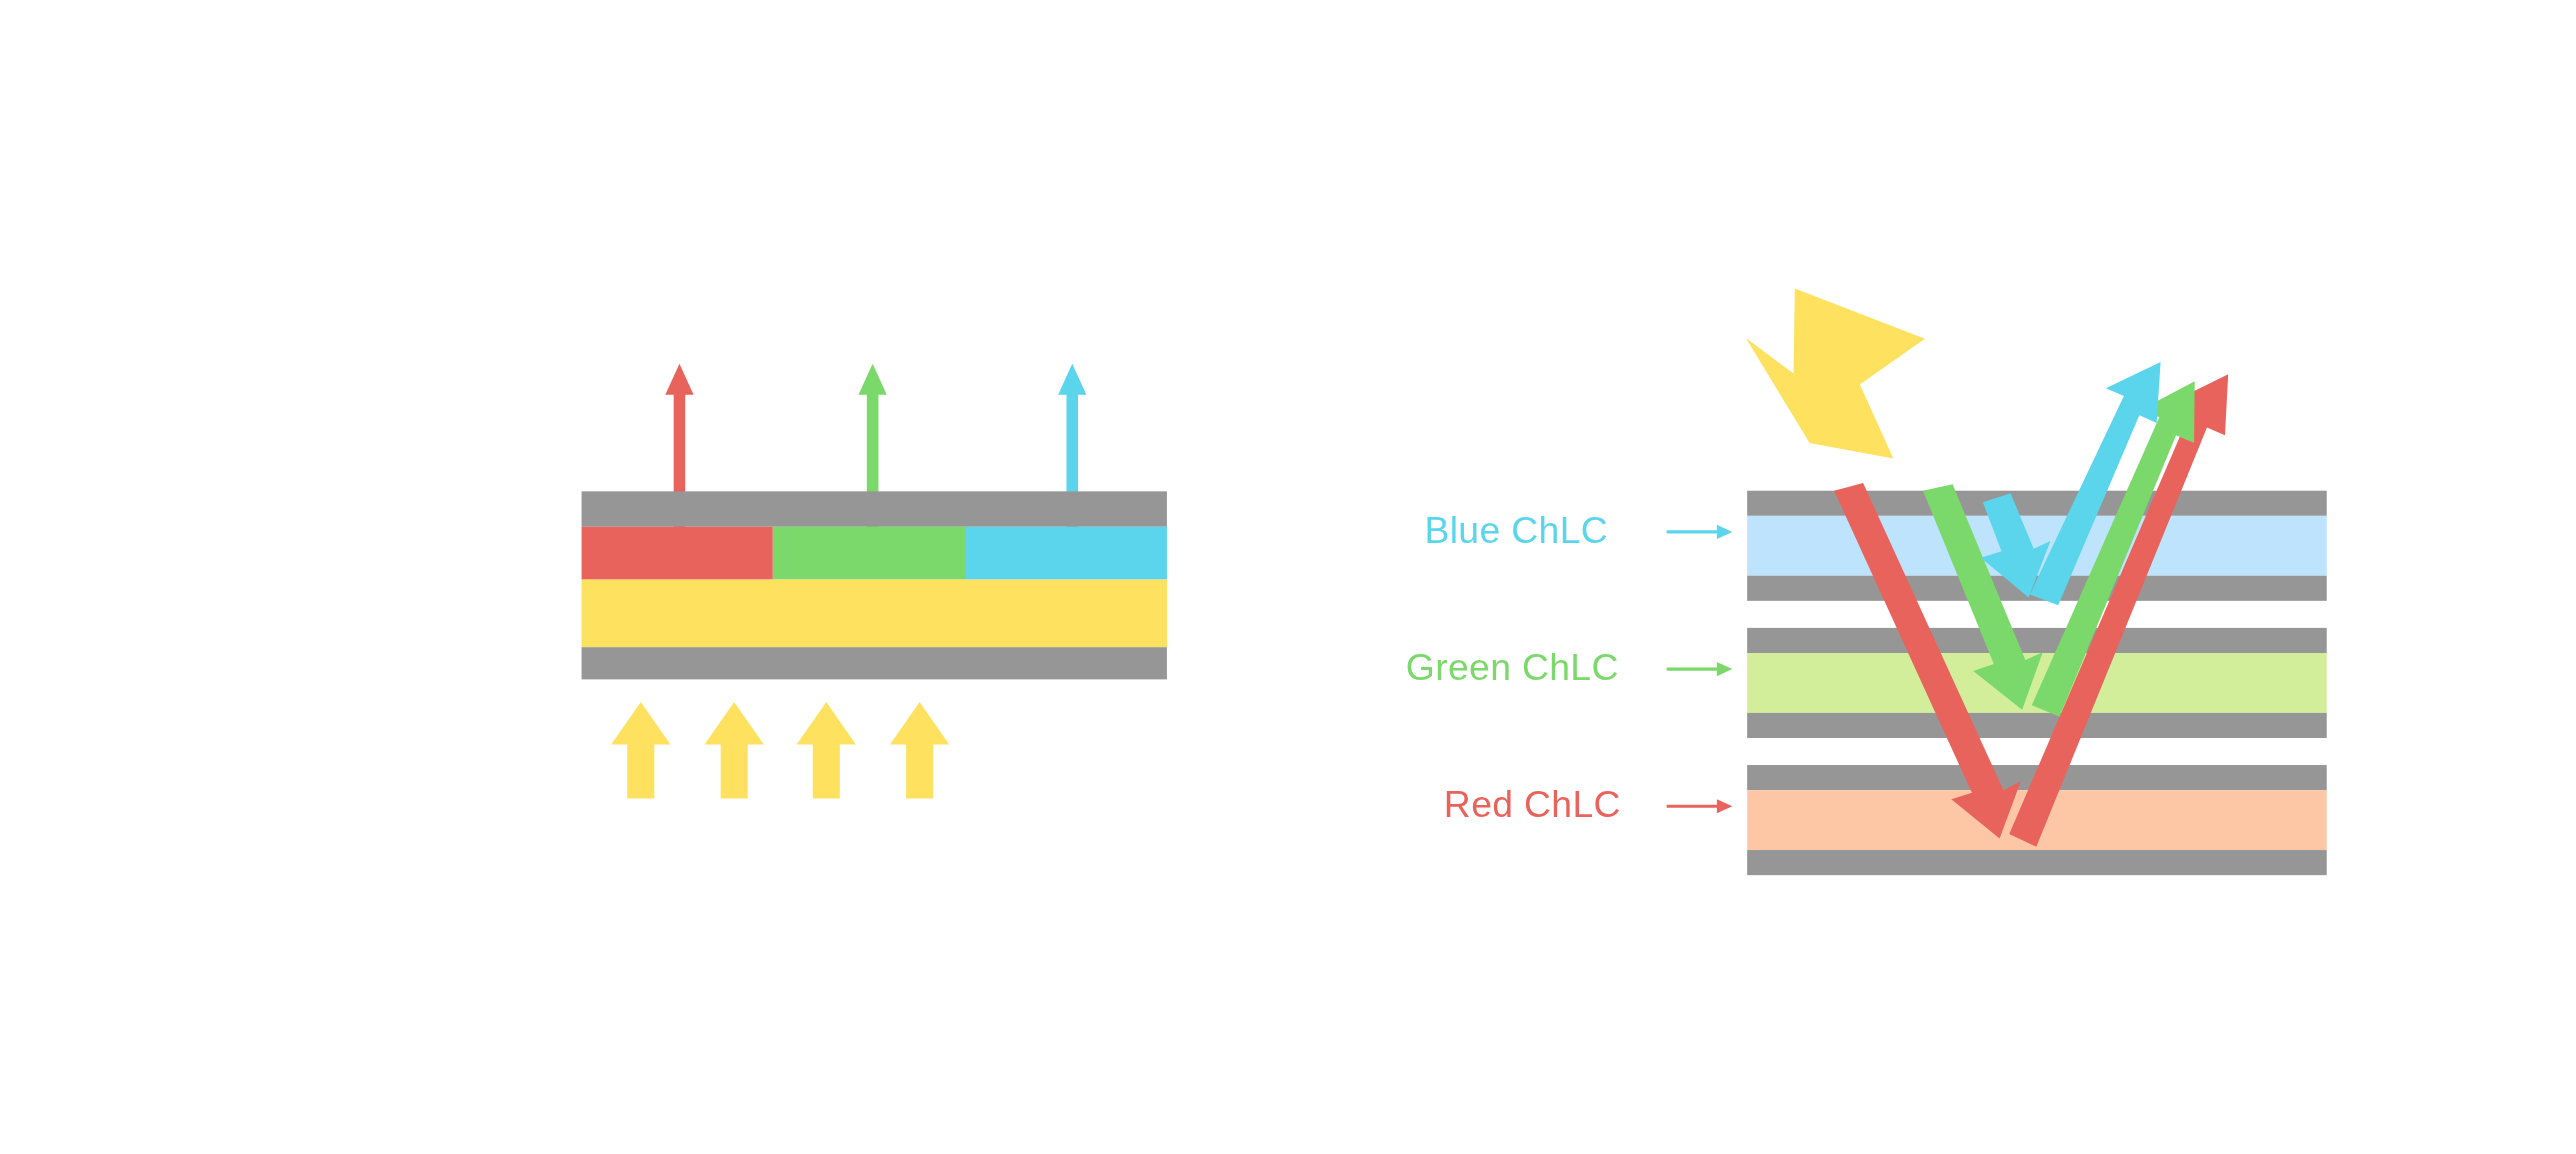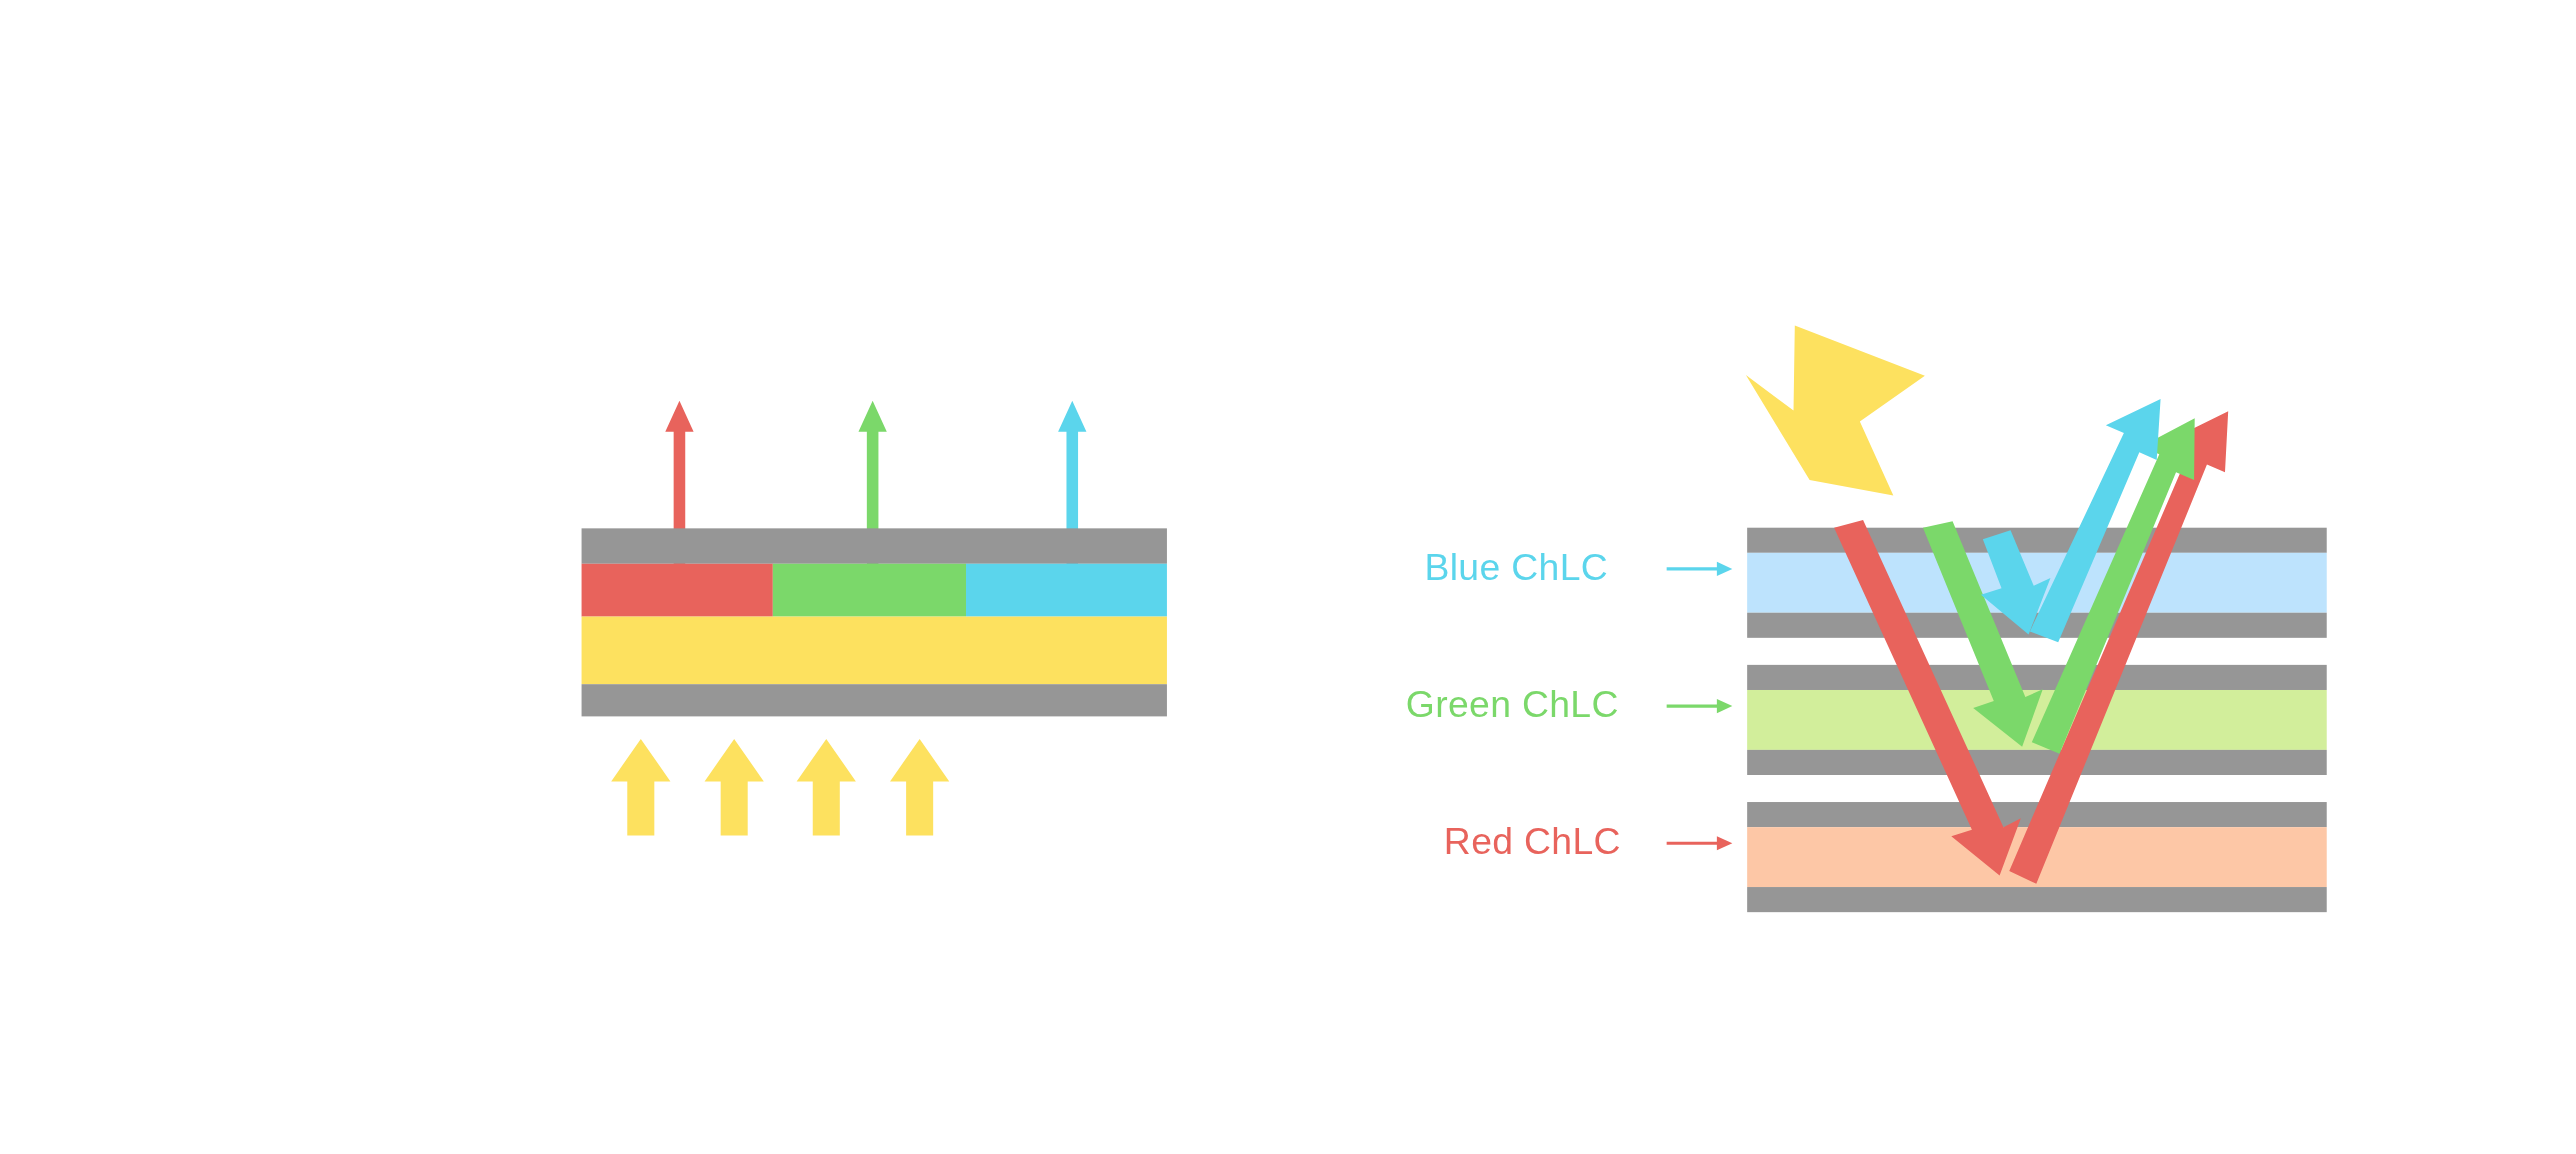--- a/index.html
+++ b/index.html
@@ -1,18 +1,18 @@
 <!DOCTYPE html>
 <html style="font-size:10.3px"><head>
 <meta charset="utf-8">
 <style>
   html,body{margin:0;padding:0;background:#ffffff;}
   body{width:2576px;height:1154px;position:relative;overflow:hidden;
        font-family:"Liberation Sans","DejaVu Sans",sans-serif;}
-  .stage{position:absolute;inset:0;margin-top:37px;}
+  .stage{position:absolute;inset:0;}
   svg.diagram{position:absolute;left:0;top:0;width:2576px;height:1154px;}
   .lbl{font-weight:400;font-size:58px;letter-spacing:0.5px;}
 </style>
 </head>
 <body>
 
 <div class="stage">
   <svg class="diagram" viewBox="0 0 4000 1792">
 
     <g>

